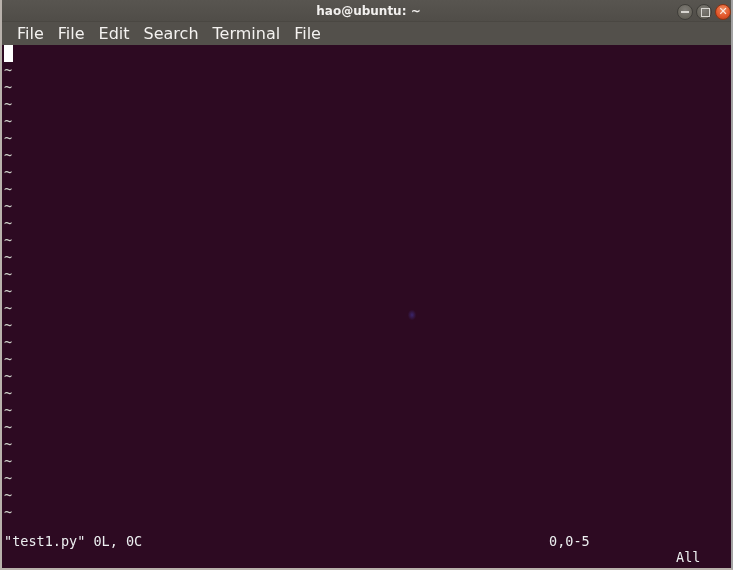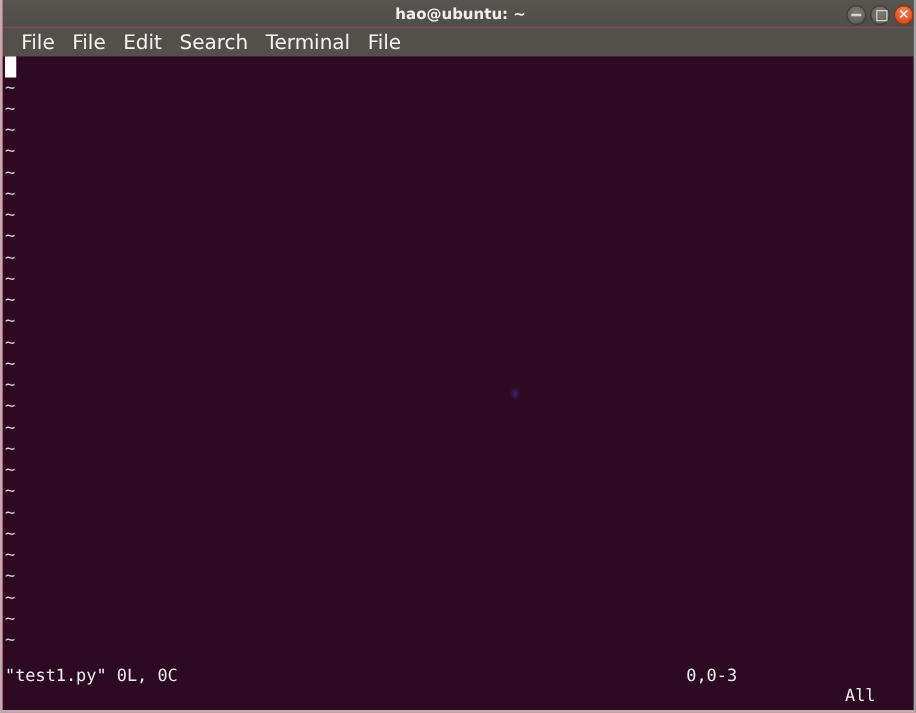--- a/index.html
+++ b/index.html
@@ -281,18 +281,18 @@
         <div class="term-row">~</div>
         <div class="term-row">~</div>
         <div class="term-row">~</div>
         <div class="term-row">~</div>
       </div>
     <div id="cursor-block"></div>
     <div id="artifact"></div>
 
     <div id="statusline">
       <span id="status-file">"test1.py" 0L, 0C</span>
-      <span id="status-pos">0,0-3</span>
+      <span id="status-pos">0,0-5</span>
       <span id="status-scroll">All</span>
     </div>
   </div>
 
 </div>
 
 </body></html>

